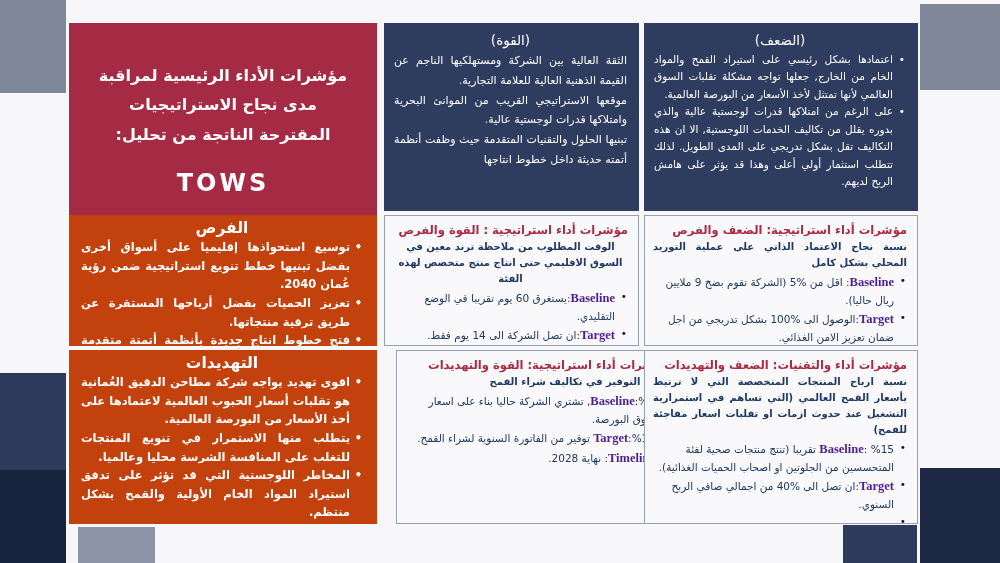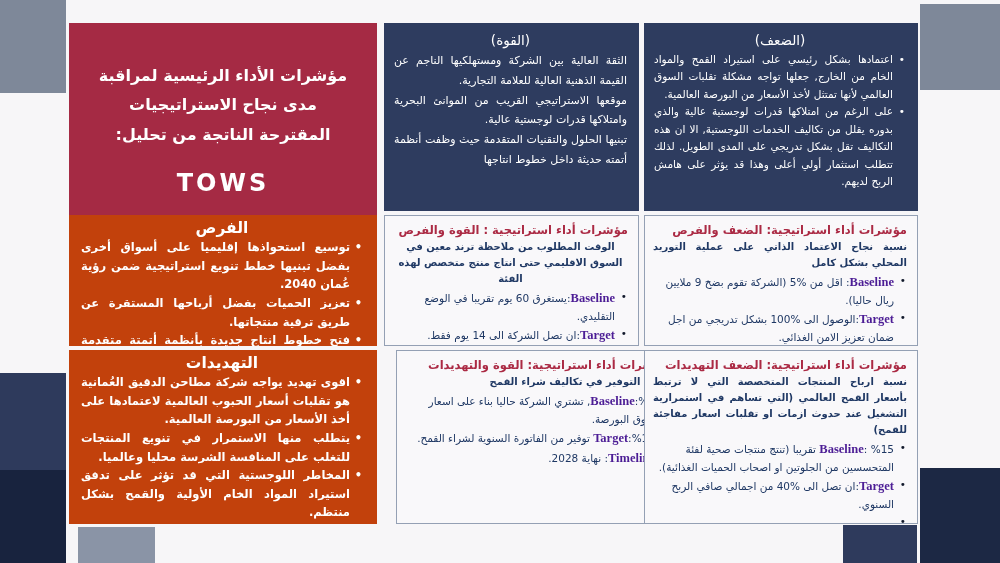--- a/index.html
+++ b/index.html
@@ -153,20 +153,20 @@
   <div class="kpi-header">مؤشرات أداء استراتيجية: القوة والتهديدات</div>
   <div class="kpi-metric">نسبة التوفير في تكاليف شراء القمح</div>
   <ul class="bullet-list">
     <li><span class="kpi-en">Baseline</span><span>:%0, تشتري الشركة حاليا بناء على اسعار سوق البورصة.</span></li>
     <li><span class="kpi-en">Target</span><span>:%10 توفير من الفاتورة السنوية لشراء القمح.</span></li>
     <li><span class="kpi-en">Timeline</span><span>: نهاية 2028.</span></li>
   </ul>
 </div>
 
 <div class="cell kpi" id="cell-kpi-wt">
-  <div class="kpi-header">مؤشرات أداء استراتيجية: الضعف التهديدات</div>
+  <div class="kpi-header">مؤشرات أداء والتقنيات: الضعف والتهديدات</div>
   <div class="kpi-metric">نسبة ارباح المنتجات المتخصصة التي لا ترتبط بأسعار القمح العالمي (التي تساهم في استمرارية التشغيل عند حدوث ازمات او تقلبات اسعار مفاجئة للقمح)</div>
   <ul class="bullet-list">
     <li><span class="kpi-en">Baseline</span><span>: %15 تقريبا (تنتج منتجات صحية لفئة المتحسسين من الجلوتين او اصحاب الحميات الغذائية).</span></li>
     <li><span class="kpi-en">Target</span><span>:ان تصل الى %40 من اجمالي صافي الربح السنوي.</span></li>
     <li></li>
   </ul>
 </div>
 
 </body></html>

